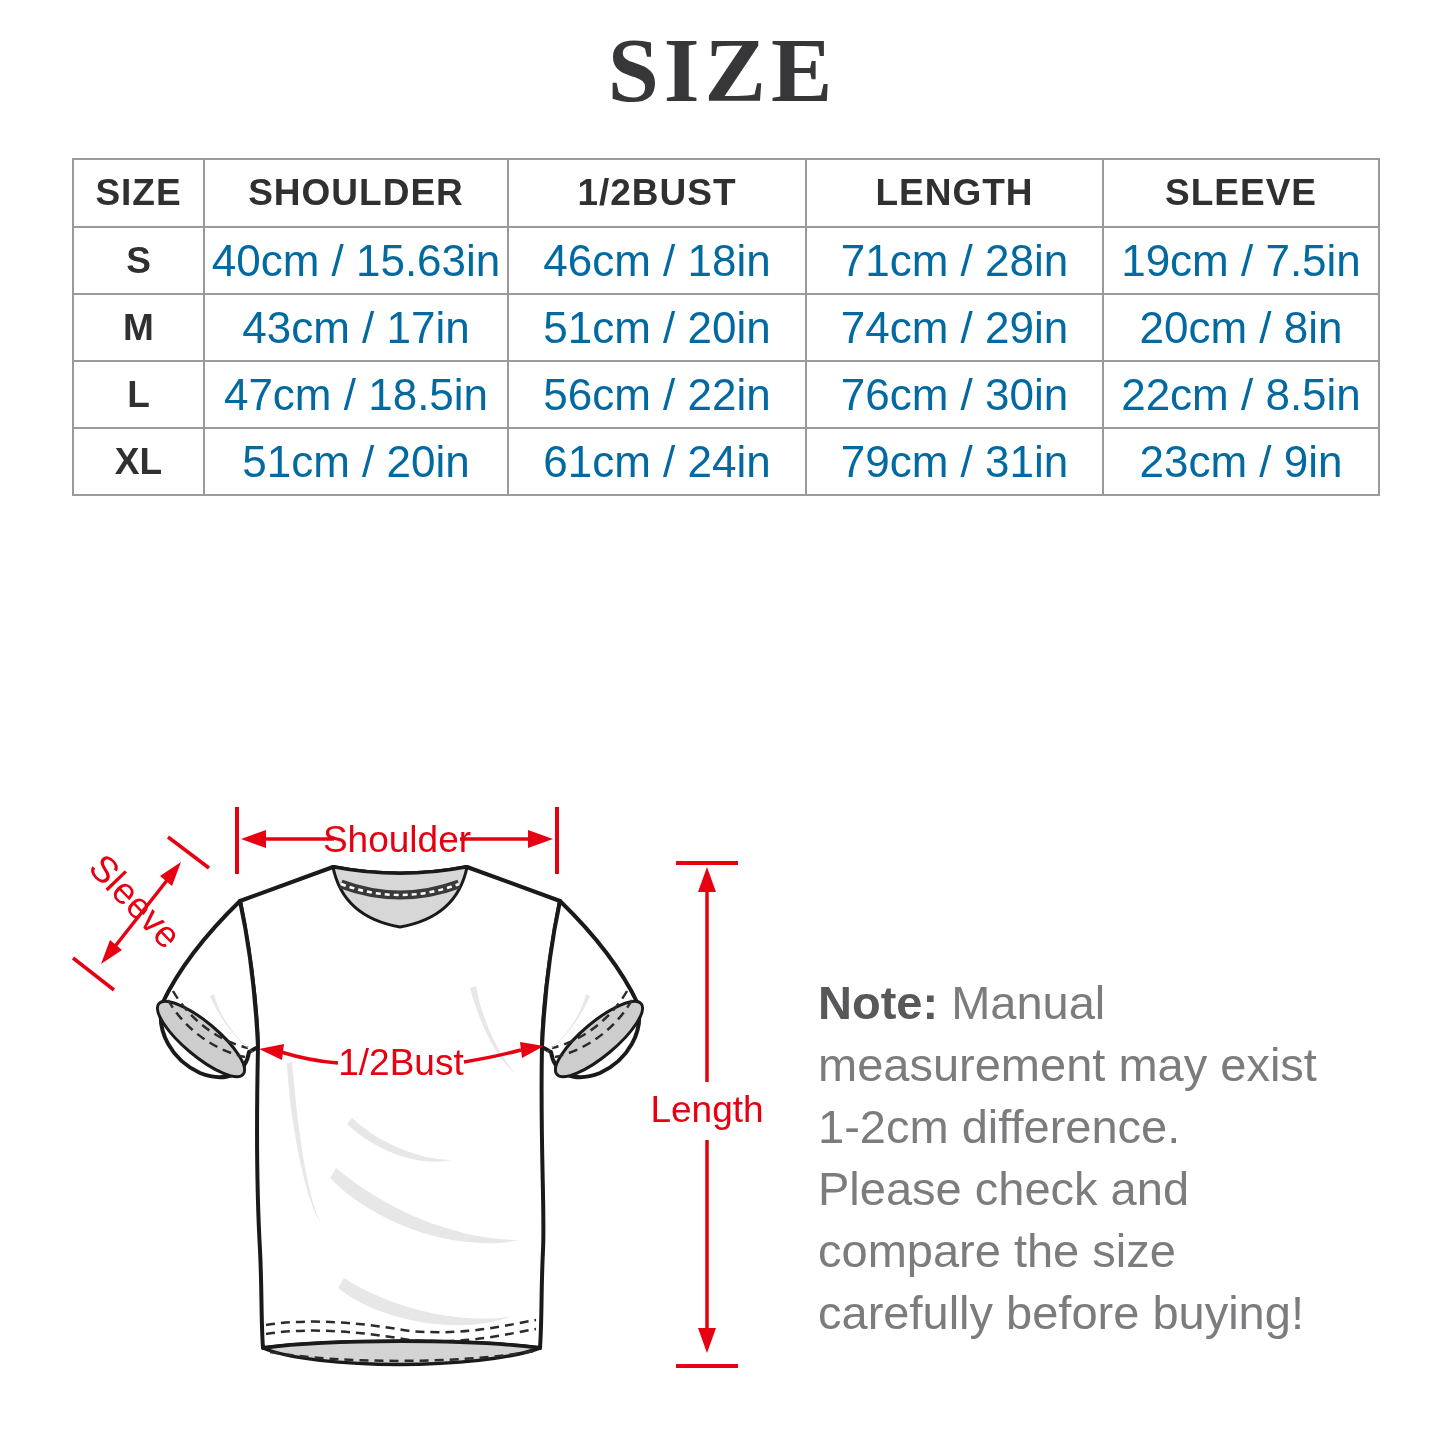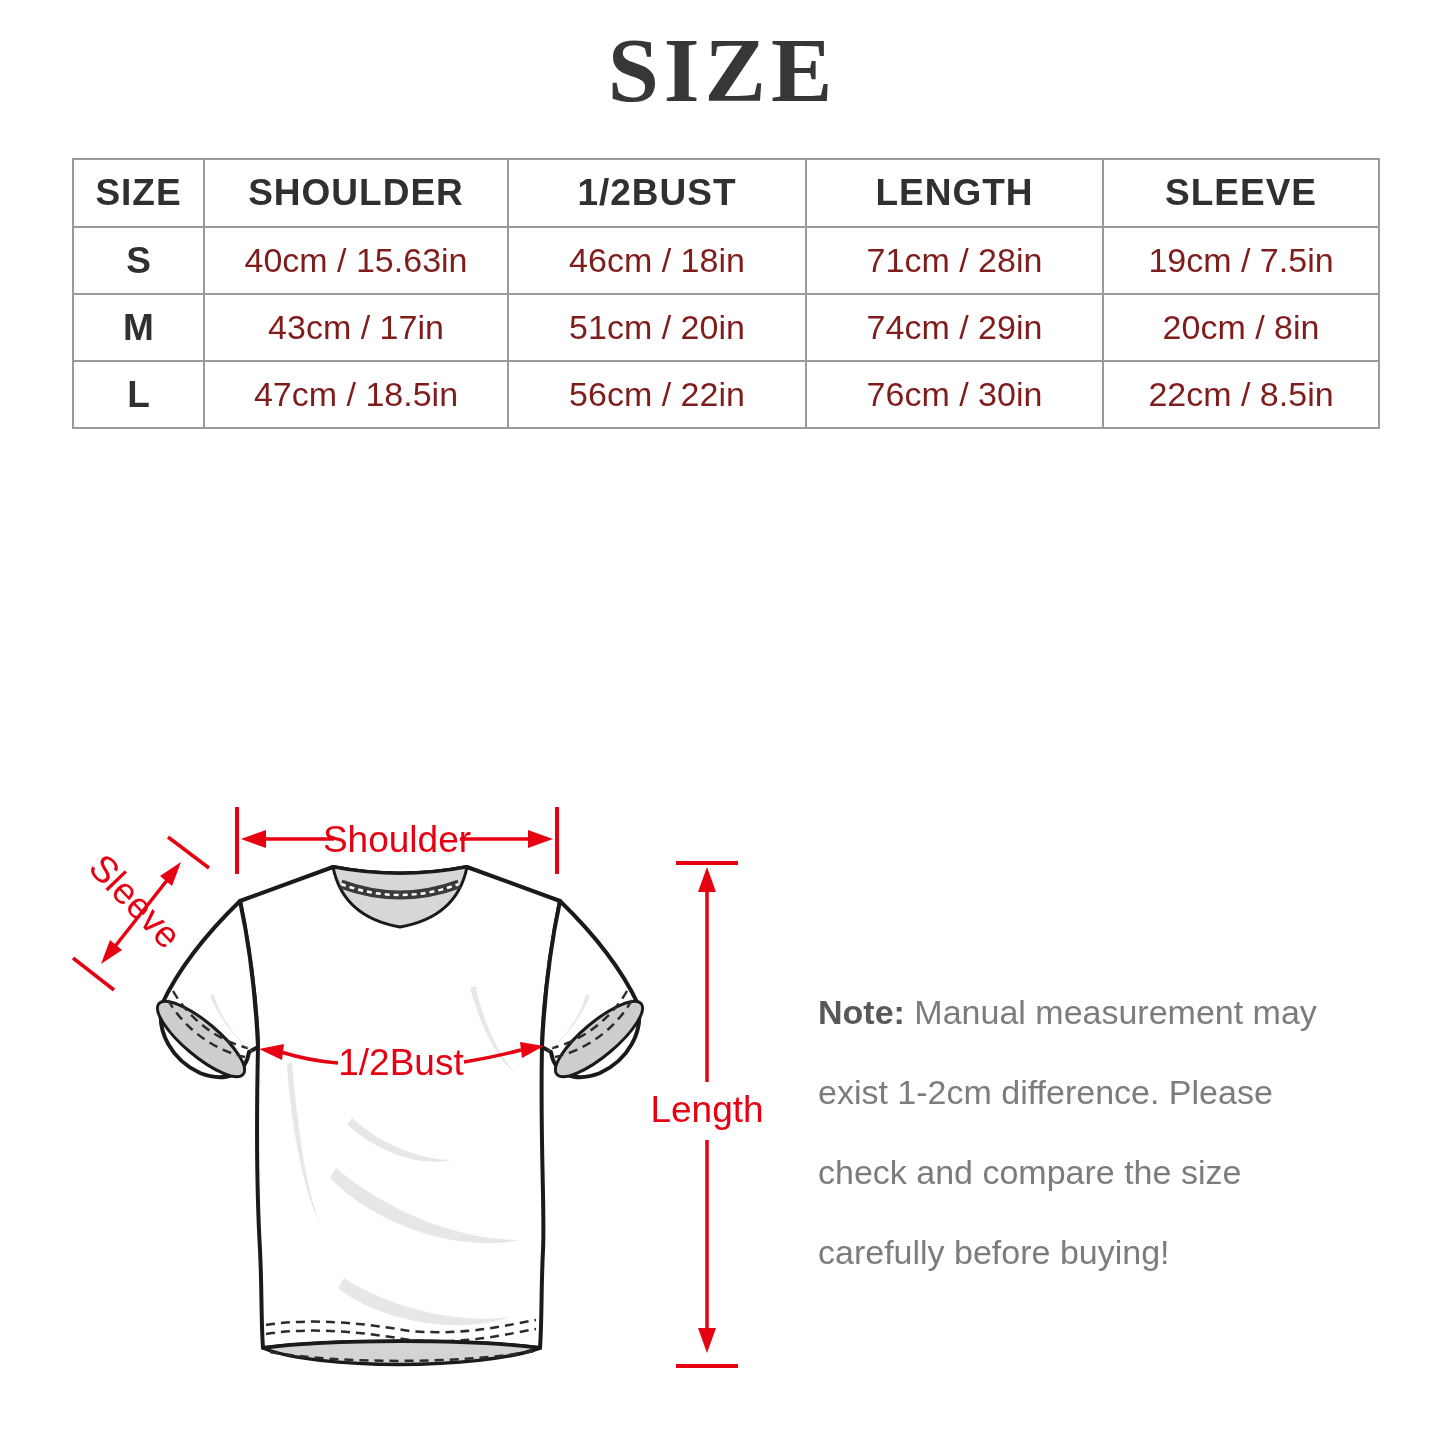--- a/index.html
+++ b/index.html
@@ -18,34 +18,34 @@
   table.size-table{
     border-collapse:collapse;table-layout:fixed;width:1306px;
     font-family:"Liberation Sans",sans-serif;
   }
   table.size-table th,table.size-table td{
     border:2px solid #9a9a9a;text-align:center;vertical-align:middle;padding:0;
   }
   table.size-table th{
     height:66px;font-size:37px;font-weight:bold;color:#303032;letter-spacing:1px;
   }
-  table.size-table td{height:65px;font-size:34px;color:#7f1d1d;}
+  table.size-table td{height:65px;font-size:44px;color:#0369a1;}
   table.size-table td.size-col{font-size:37px;font-weight:bold;color:#303032;}
   
   svg.diagram{position:absolute;left:0;top:0;width:1445px;height:1445px;}
   .shirt-line{fill:#ffffff;stroke:#1a1a1a;stroke-width:4;stroke-linejoin:round;}
   .stitch{fill:none;stroke:#2b2b2b;stroke-width:2.5;stroke-dasharray:9 6;}
   .wrinkle{fill:#e7e7e7;stroke:none;}
   .dim-line{fill:none;stroke-width:3.5;}
   .dim-tick{fill:none;stroke-width:4;}
   .dim-text{font-family:"Liberation Sans",sans-serif;font-size:37px;}
   
   .note{
     position:absolute;left:818px;top:972px;width:500px;
-    font-size:34px;line-height:80px;color:#7c7c7e;text-align:left;
+    font-size:47px;line-height:62px;color:#7c7c7e;text-align:left;
   }
   .note .note-label{font-weight:bold;color:#58585a;}
 </style>
 </head>
 <body>
 
 <div id="canvas">
 
   <h1 class="page-title">SIZE</h1>
 
@@ -82,20 +82,27 @@
           <td>74cm / 29in</td>
           <td>20cm / 8in</td>
         </tr>
         <tr>
           <td class="size-col">L</td>
           <td>47cm / 18.5in</td>
           <td>56cm / 22in</td>
           <td>76cm / 30in</td>
           <td>22cm / 8.5in</td>
         </tr>
+        <tr>
+          <td class="size-col">XL</td>
+          <td>51cm / 20in</td>
+          <td>61cm / 24in</td>
+          <td>79cm / 31in</td>
+          <td>23cm / 9in</td>
+        </tr>
       </tbody>
     </table>
   </div>
 
   <svg class="diagram" viewBox="0 0 1445 1445">
 
     <g>
 
       <path class="shirt-line" d="M240,901 L333,867 Q400,880 467,867 L560,901
            C549,958 543,1004 542,1047

